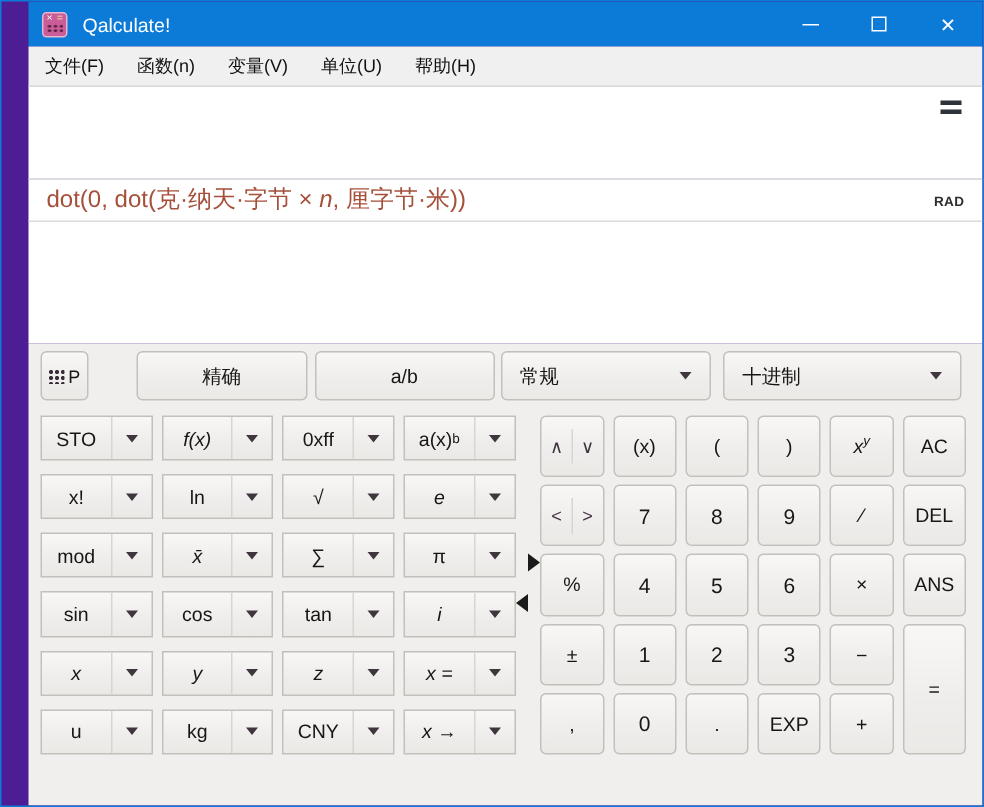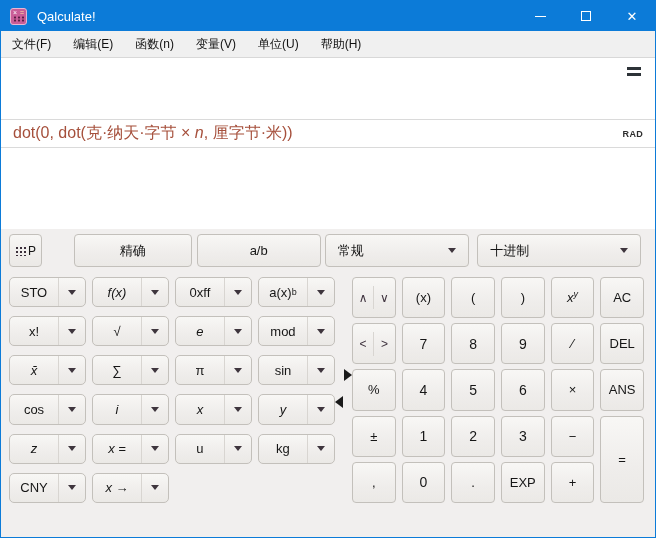--- a/index.html
+++ b/index.html
@@ -3,22 +3,23 @@
 <meta charset="utf-8">
 <style>
   * { box-sizing: border-box; margin: 0; padding: 0; }
   html,body { width:656px; height:538px; }
   body { font-family: "Liberation Sans", "DejaVu Sans", sans-serif; }
 
   .window {
     width:656px; height:538px;
     border:1px solid #0c7bd8;
     display:flex; flex-direction:column;
-    background:#eab308;
+    background:#4c1d95;
     overflow:hidden;
+    padding-left:18px;
   }
 
   
   .titlebar {
     height:30px; background:#0c7bd8; flex:0 0 30px;
     display:flex; align-items:center;
   }
   .app-icon {
     width:17px; height:17px; margin-left:9px; border-radius:3px;
     background:#c95d97; position:relative; flex:0 0 17px;
@@ -100,21 +101,21 @@
   .kp-main { display:flex; margin:10px 11px 0 8px; height:226px; }
 
   
   .left-grid {
     width:327px; display:grid;
     grid-template-columns:repeat(4,1fr); grid-template-rows:repeat(6,1fr);
     column-gap:6px; row-gap:9px;
   }
   .split-btn {
     background:linear-gradient(180deg,#f8f7f5 0%,#efedeb 60%,#ebe9e6 100%);
-    border:1px solid #c3c0bb; border-radius:5px; display:flex; overflow:hidden;
+    border:1px solid #c3c0bb; border-radius:0; display:flex; overflow:hidden;
   }
   .sb-main { flex:1; display:flex; align-items:center; justify-content:center;
     font-size:13px; color:#161616; }
   .sb-main.it { font-style:italic; }
   .sb-arrow { width:27px; display:flex; align-items:center; justify-content:center;
     border-left:1px solid #d8d5d1; }
   sup { font-size:9px; line-height:0; vertical-align:super; }
 
   
   .handle-col { width:17px; position:relative; }
@@ -162,21 +163,20 @@
           <span class="max-glyph"></span>
         </div>
       <div class="win-btn">
           <span class="close-glyph">✕</span>
         </div>
     </div>
   </div>
 
   <div class="menubar">
       <div class="menu-item">文件(F)</div>
-      <div class="menu-item">编辑(E)</div>
       <div class="menu-item">函数(n)</div>
       <div class="menu-item">变量(V)</div>
       <div class="menu-item">单位(U)</div>
       <div class="menu-item">帮助(H)</div>
     </div>
 
   <div class="expr-area">
     <div class="hamburger">
         <span></span>
         <span></span>
@@ -237,20 +237,26 @@
               <span class="tri down"></span>
             </span>
           </div>
           <div class="split-btn">
             <span class="sb-main">x!</span>
             <span class="sb-arrow">
               <span class="tri down"></span>
             </span>
           </div>
           <div class="split-btn">
+            <span class="sb-main">ln</span>
+            <span class="sb-arrow">
+              <span class="tri down"></span>
+            </span>
+          </div>
+          <div class="split-btn">
             <span class="sb-main">√</span>
             <span class="sb-arrow">
               <span class="tri down"></span>
             </span>
           </div>
           <div class="split-btn">
             <span class="sb-main it">e</span>
             <span class="sb-arrow">
               <span class="tri down"></span>
             </span>
@@ -280,20 +286,26 @@
             </span>
           </div>
           <div class="split-btn">
             <span class="sb-main">sin</span>
             <span class="sb-arrow">
               <span class="tri down"></span>
             </span>
           </div>
           <div class="split-btn">
             <span class="sb-main">cos</span>
+            <span class="sb-arrow">
+              <span class="tri down"></span>
+            </span>
+          </div>
+          <div class="split-btn">
+            <span class="sb-main">tan</span>
             <span class="sb-arrow">
               <span class="tri down"></span>
             </span>
           </div>
           <div class="split-btn">
             <span class="sb-main it">i</span>
             <span class="sb-arrow">
               <span class="tri down"></span>
             </span>
           </div>

